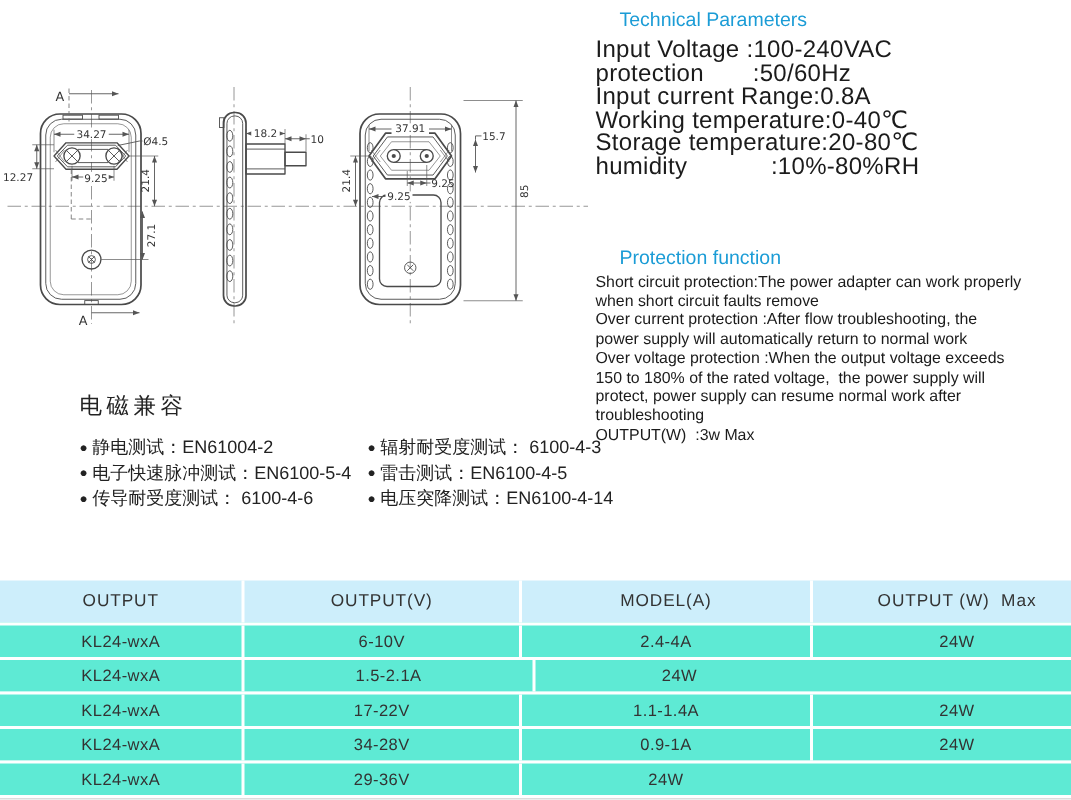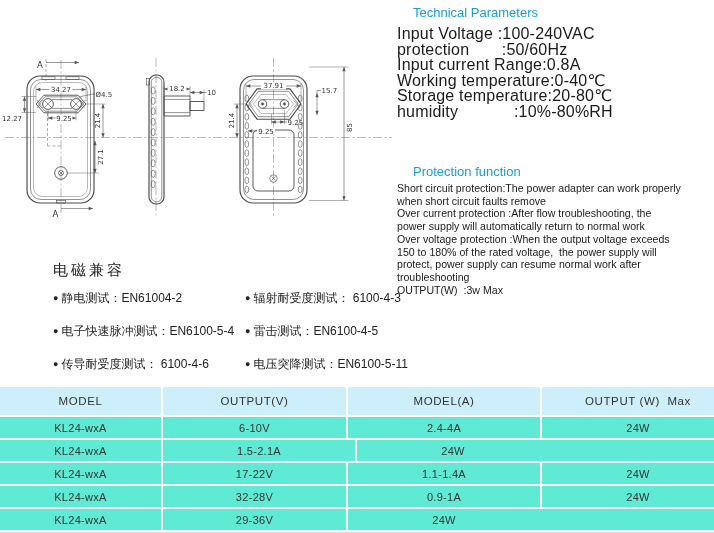--- a/index.html
+++ b/index.html
@@ -21,21 +21,21 @@
   .secA{font:8.5px "DejaVu Sans",sans-serif;fill:#333;}
   .wbg{fill:#fff;}
   
   .blk{position:absolute;}
   .blk-title{color:#1b9cd6;font-size:13px;font-weight:500;margin:0 0 6px 16px;}
   .tp-line{white-space:pre;font-size:16px;line-height:15.6px;letter-spacing:.2px;color:#1b1b1b;}
   .pf-line{white-space:pre;font-size:10.6px;line-height:12.7px;color:#1b1b1b;}
   
   .emc{position:absolute;left:5px;top:261px;width:395px;margin-left:48px;}
   .emc-title{font-size:15px;letter-spacing:3px;color:#222;margin:0;}
-  .emc-grid{margin-top:10px;display:grid;grid-template-columns:192px auto;row-gap:16px;}
+  .emc-grid{margin-top:10px;display:grid;grid-template-columns:192px auto;row-gap:0;}
   .emc-item{font-size:12px;color:#222;white-space:pre;}
   .emc-bullet{font-size:9px;margin-right:3px;position:relative;top:-1px;color:#222;}
   
   .ptable{position:absolute;left:0;top:387px;width:714px;}
   .thead{display:flex;height:28px;background:#cdeefb;}
   .trow{display:flex;height:21px;background:#5eead4;border-top:2px solid #fff;}
   .th,.td{display:flex;align-items:center;justify-content:center;border-right:2px solid #fff;box-sizing:border-box;}
   .th{font-size:11.5px;color:#333;letter-spacing:.6px;white-space:pre;}
   .td{font-size:11px;color:#333;letter-spacing:.3px;}
   .c0{width:163px;} .c1{width:185px;} .c2{width:194px;} .c3{width:172px;border-right:none;padding-left:20px;}
@@ -257,27 +257,27 @@
 </div>
 
 <div class="emc">
   <p class="emc-title">电磁兼容</p>
   <div class="emc-grid">
     <div class="emc-item"><span class="emc-bullet">●</span><span>静电测试：EN61004-2</span></div>
     <div class="emc-item"><span class="emc-bullet">●</span><span>辐射耐受度测试： 6100-4-3</span></div>
     <div class="emc-item"><span class="emc-bullet">●</span><span>电子快速脉冲测试：EN6100-5-4</span></div>
     <div class="emc-item"><span class="emc-bullet">●</span><span>雷击测试：EN6100-4-5</span></div>
     <div class="emc-item"><span class="emc-bullet">●</span><span>传导耐受度测试： 6100-4-6</span></div>
-    <div class="emc-item"><span class="emc-bullet">●</span><span>电压突降测试：EN6100-5-11</span></div>
+    <div class="emc-item"><span class="emc-bullet">●</span><span>电压突降测试：EN6100-4-14</span></div>
   </div>
 </div>
 
 <div class="ptable">
   <div class="thead">
-    <div class="th c0">MODEL</div>
+    <div class="th c0">OUTPUT</div>
     <div class="th c1">OUTPUT(V)</div>
     <div class="th c2">MODEL(A)</div>
     <div class="th c3">OUTPUT (W)  Max</div>
   </div>
   <div class="trow">
     <div class="td c0">KL24-wxA</div>
     <div class="td c1">6-10V</div>
     <div class="td c2">2.4-4A</div>
     <div class="td c3">24W</div>
   </div>
@@ -287,21 +287,21 @@
     <div class="td c3">24W</div>
   </div>
   <div class="trow">
     <div class="td c0">KL24-wxA</div>
     <div class="td c1">17-22V</div>
     <div class="td c2">1.1-1.4A</div>
     <div class="td c3">24W</div>
   </div>
   <div class="trow">
     <div class="td c0">KL24-wxA</div>
-    <div class="td c1">32-28V</div>
+    <div class="td c1">34-28V</div>
     <div class="td c2">0.9-1A</div>
     <div class="td c3">24W</div>
   </div>
   <div class="trow">
     <div class="td c0">KL24-wxA</div>
     <div class="td c1">29-36V</div>
     <div class="td c3">24W</div>
   </div>
   <div class="tstrip"></div>
 </div>

